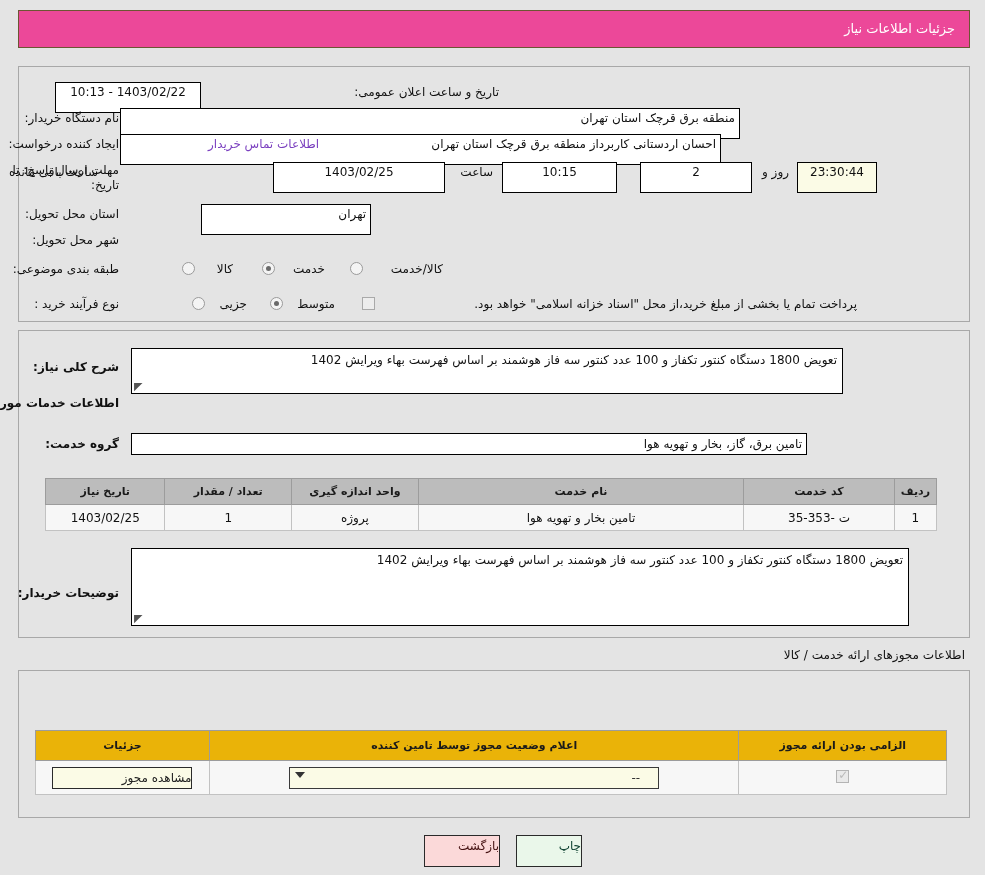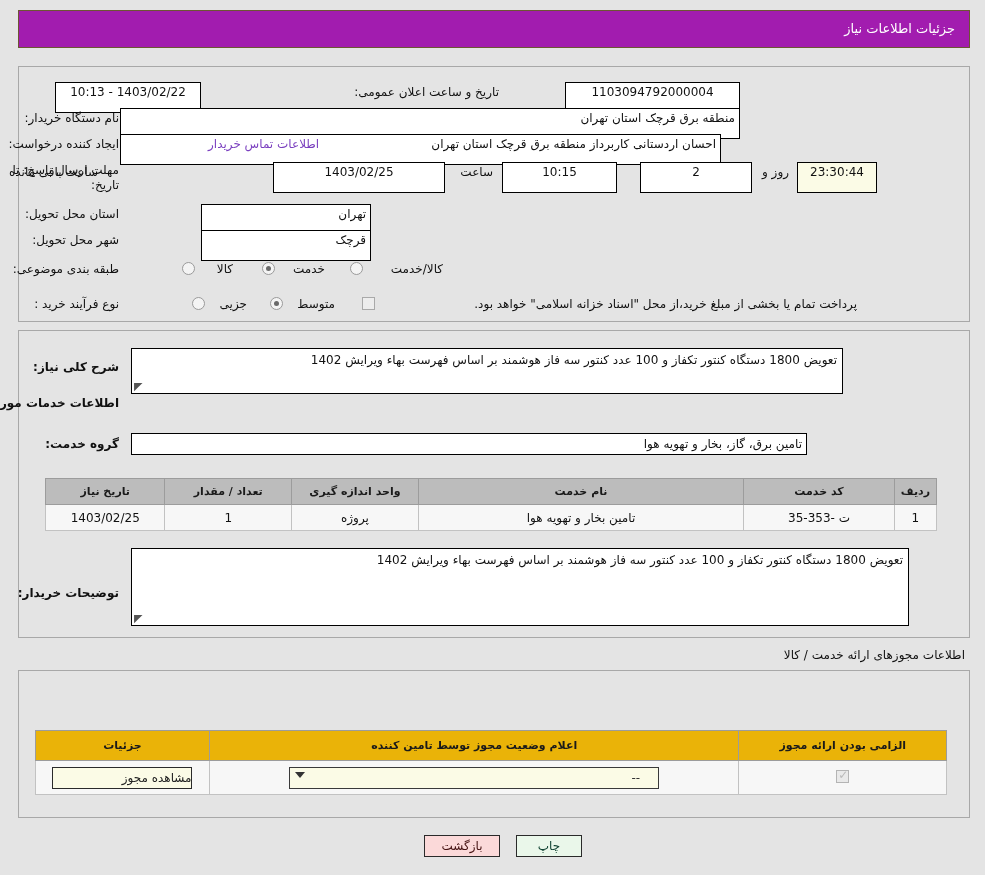--- a/index.html
+++ b/index.html
@@ -41,21 +41,21 @@
     position: absolute;
     left: 175px; top: 48px;
     width: 92px; height: 108px;
   }
 
   
   .header-bar {
     position: absolute;
     left: 18px; top: 10px;
     width: 952px; height: 38px;
-    background: #a21caf;
+    background: #ec4899;
     border: 1px solid #6d5533;
     z-index: 3;
   }
   .header-title {
     position: absolute;
     right: 14px; top: 10px;
     color: #ffffff;
     font-size: 13px;
   }
 
@@ -258,23 +258,22 @@
     position: absolute;
     font-size: 12px;
     color: #111;
     z-index: 4;
     white-space: nowrap;
   }
 
   
   .bbtn {
     position: absolute;
-    height: 22px;
+    height: 32px;
     line-height: 20px;
-    text-align: center;
     border: 1px solid #2a2a2a;
     font-size: 12px;
     cursor: pointer;
     z-index: 4;
   }
   .bbtn.print  { background: #eaf7ea; color: #143; }
   .bbtn.back   { background: #fbd9d9; color: #411; }
 </style>
 </head>
 <body>
@@ -289,21 +288,20 @@
     <div class="wm-text">AriaTender.net</div>
   </div>
 
   <div class="header-bar">
     <div class="header-title">جزئیات اطلاعات نیاز</div>
   </div>
 
   <div class="panel panel-top"></div>
 
   <div class="lbl" style="right:866px; top:85px;">شماره نیاز:</div>
-  <div class="inp" style="right:245px; top:82px; width:175px;">1103094792000004</div>
   <div class="lbl" style="right:486px; top:85px;">تاریخ و ساعت اعلان عمومی:</div>
   <div class="inp" style="right:784px; top:82px; width:146px;">1403/02/22 - 10:13</div>
 
   <div class="lbl" style="right:866px; top:111px;">نام دستگاه خریدار:</div>
   <div class="inp rt" style="right:245px; top:108px; width:620px;">منطقه برق قرچک استان تهران</div>
 
   <div class="lbl" style="right:866px; top:137px;">ایجاد کننده درخواست:</div>
   <div class="inp rt" style="right:264px; top:134px; width:601px;">احسان اردستانی کاربرداز منطقه برق قرچک استان تهران</div>
   <div class="link" style="right:873px; top:137px; right:auto; left:208px;">اطلاعات تماس خریدار</div>
 
@@ -313,21 +311,20 @@
   <div class="inp" style="right:368px; top:162px; width:115px;">10:15</div>
   <div class="inp" style="right:233px; top:162px; width:112px;">2</div>
   <div class="plain" style="right:196px; top:165px;">روز و</div>
   <div class="inp yellow" style="right:108px; top:162px; width:80px;">23:30:44</div>
   <div class="plain" style="right:auto; left:9px; top:165px;">ساعت باقی مانده</div>
 
   <div class="lbl" style="right:866px; top:207px;">استان محل تحویل:</div>
   <div class="inp rt" style="right:614px; top:204px; width:170px;">تهران</div>
 
   <div class="lbl" style="right:866px; top:233px;">شهر محل تحویل:</div>
-  <div class="inp rt" style="right:614px; top:230px; width:170px;">قرچک</div>
 
   <div class="lbl" style="right:866px; top:262px;">طبقه بندی موضوعی:</div>
   <span class="radio" style="right:790px; top:262px;"></span>
   <div class="plain" style="right:752px; top:262px;">کالا</div>
   <span class="radio on" style="right:710px; top:262px;"></span>
   <div class="plain" style="right:660px; top:262px;">خدمت</div>
   <span class="radio" style="right:622px; top:262px;"></span>
   <div class="plain" style="right:542px; top:262px;">کالا/خدمت</div>
 
   <div class="lbl" style="right:866px; top:297px;">نوع فرآیند خرید :</div>

